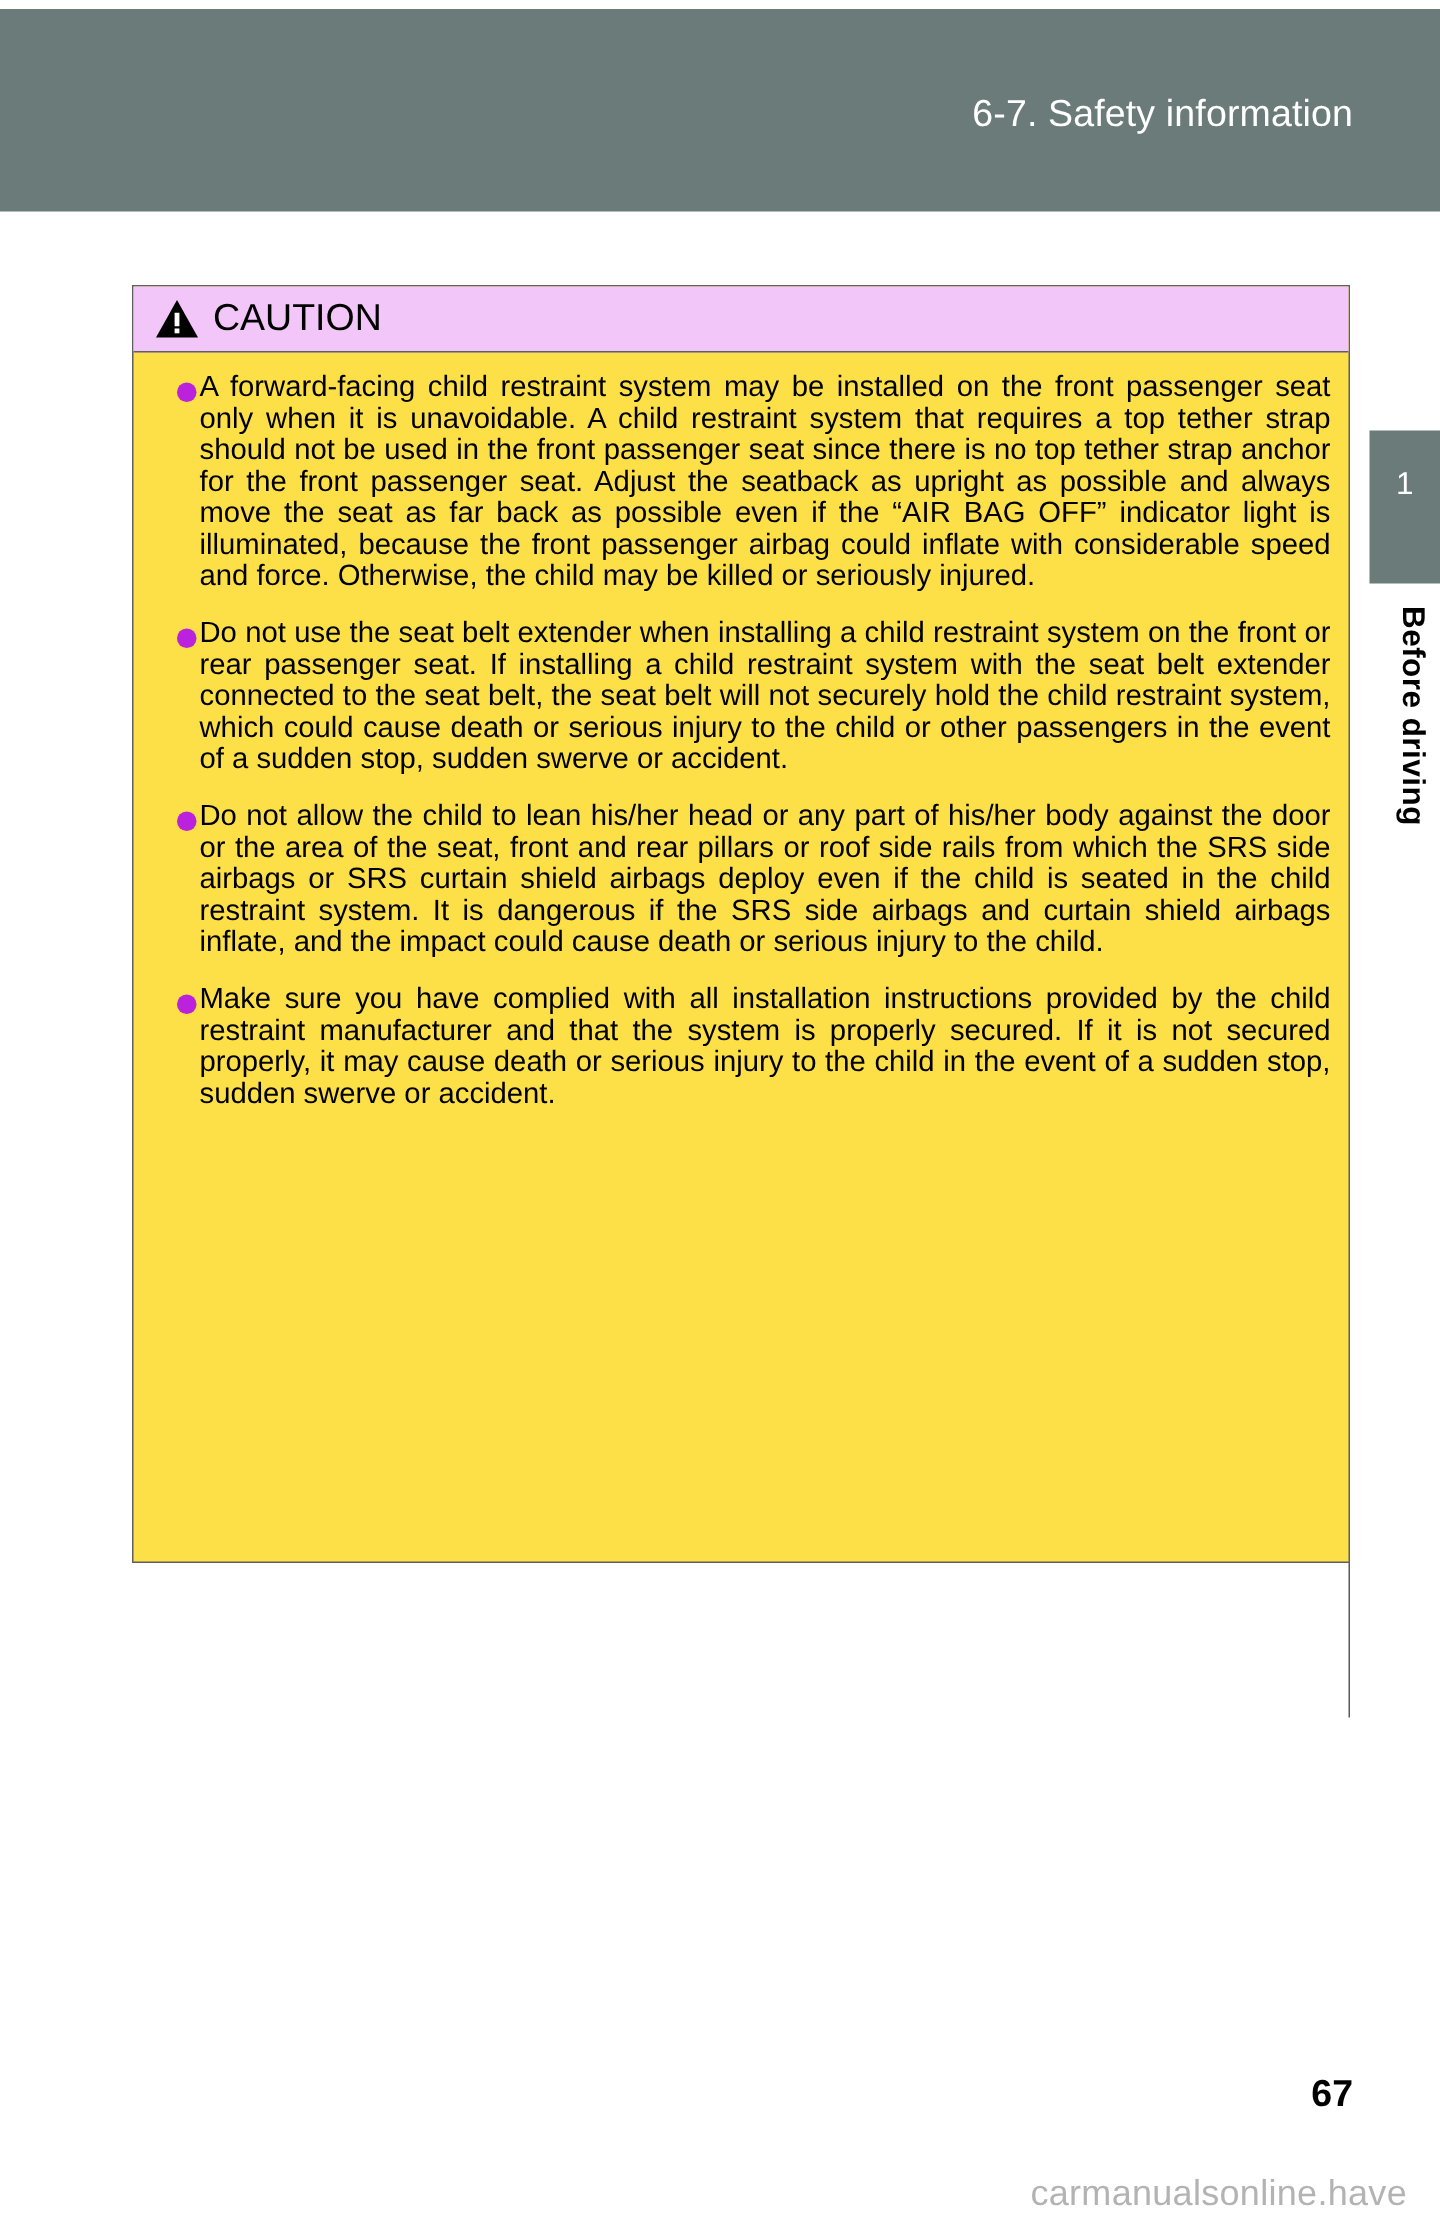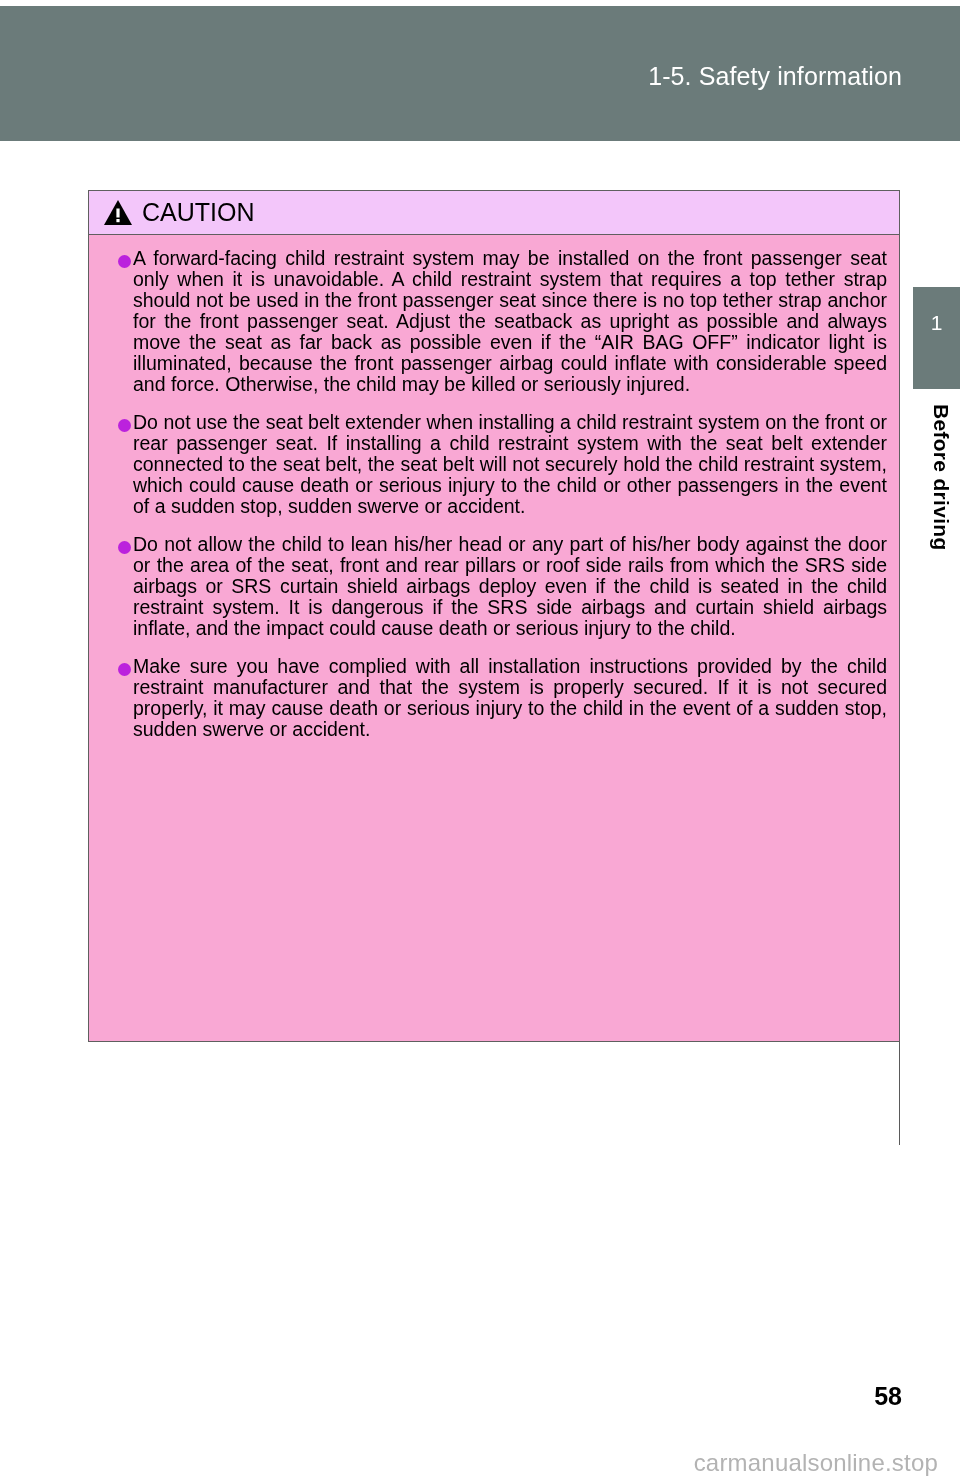--- a/index.html
+++ b/index.html
@@ -76,21 +76,21 @@
 
   
   .caution-box {
     position: absolute;
     left: 88px;
     top: 190px;
     width: 812px;
     height: 852px;
     border: 1px solid #5f5f5f;
     box-sizing: border-box;
-    background: #f9a8d4;
+    background: #fde047;
   }
   .caution-header {
     position: relative;
     height: 44px;
     background: #f3c6fa;
     border-bottom: 1px solid #5f5f5f;
     display: flex;
     align-items: center;
     padding-left: 14px;
     box-sizing: border-box;
@@ -182,21 +182,21 @@
     font-size: 24px;
     color: #b3b3b3;
     letter-spacing: 0.2px;
     white-space: nowrap;
   }
 </style>
 </head>
 <body>
 
 <div class="header-band">
-  <div class="header-title">1-5. Safety information</div>
+  <div class="header-title">6-7. Safety information</div>
 </div>
 
 <div class="sidebar-rule"></div>
 <div class="chapter-tab">
   <div class="chapter-tab-number">1</div>
 </div>
 <div class="chapter-name">Before driving</div>
 
 <div class="caution-box">
 
@@ -228,14 +228,14 @@
     </div>
 
     <div class="bullet-item">
       <span class="dot-bullet"></span>
       <span class="bullet-text no-justify-last">Make sure you have complied with all installation instructions provided by the child restraint manufacturer and that the system is properly secured. If it is not secured properly, it may cause death or serious injury to the child in the event of a sudden stop, sudden swerve or accident.</span>
     </div>
 
   </div>
 </div>
 
-<div class="page-number">58</div>
-<div class="watermark">carmanualsonline.stop</div>
+<div class="page-number">67</div>
+<div class="watermark">carmanualsonline.have</div>
 
 </body></html>

